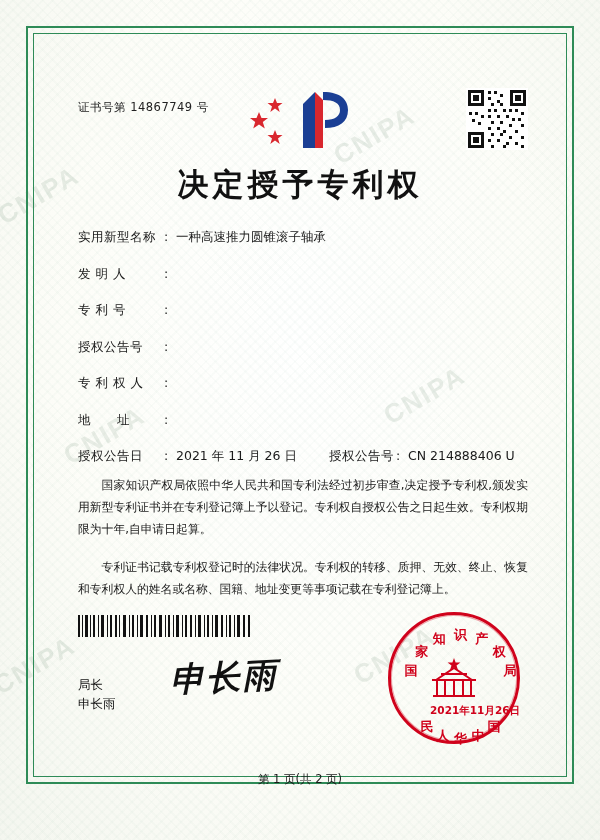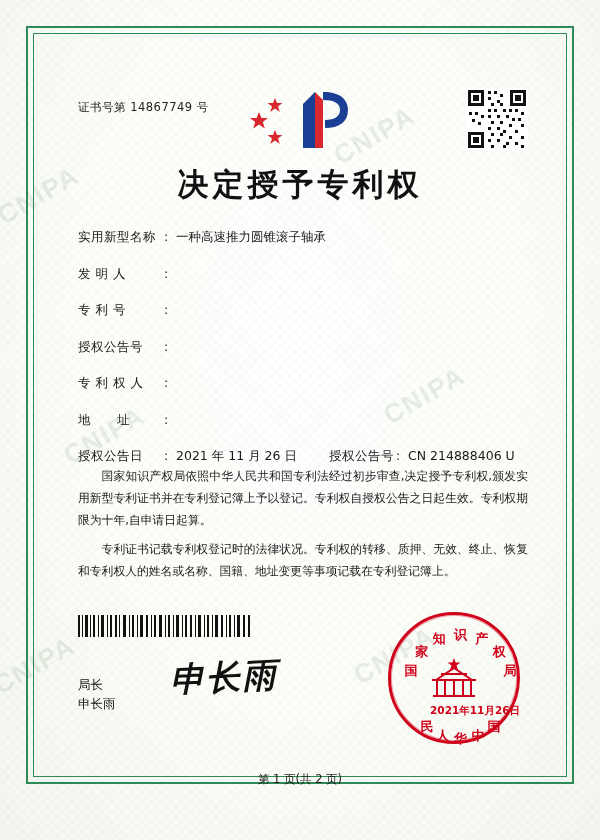--- a/index.html
+++ b/index.html
@@ -111,21 +111,21 @@
   .colon{flex:0 0 auto;width:12px;}
   .val{flex:1 1 auto;}
   .row.two .val{flex:0 0 auto;margin-right:32px;}
   .sub-lbl{flex:0 0 auto;width:auto;letter-spacing:0.5px;margin-right:2px;}
 
   .para{
     position:absolute;left:18px;right:12px;top:398px;
     font-size:11.8px;line-height:1.85;color:#1a1a1a;
     text-align:justify;
   }
-  .para p{margin:8px 0 2px 0;text-indent:2em;}
+  .para p{margin:17px 0 2px 0;text-indent:2em;}
 
   .barcode{
     position:absolute;left:18px;top:555px;
     height:22px;width:172px;
   }
   .barcode i{position:absolute;top:0;bottom:0;background:#111;}
 
   .sign-block{
     position:absolute;left:18px;top:608px;
     font-size:12.5px;line-height:1.55;color:#111;margin-top:7px;

